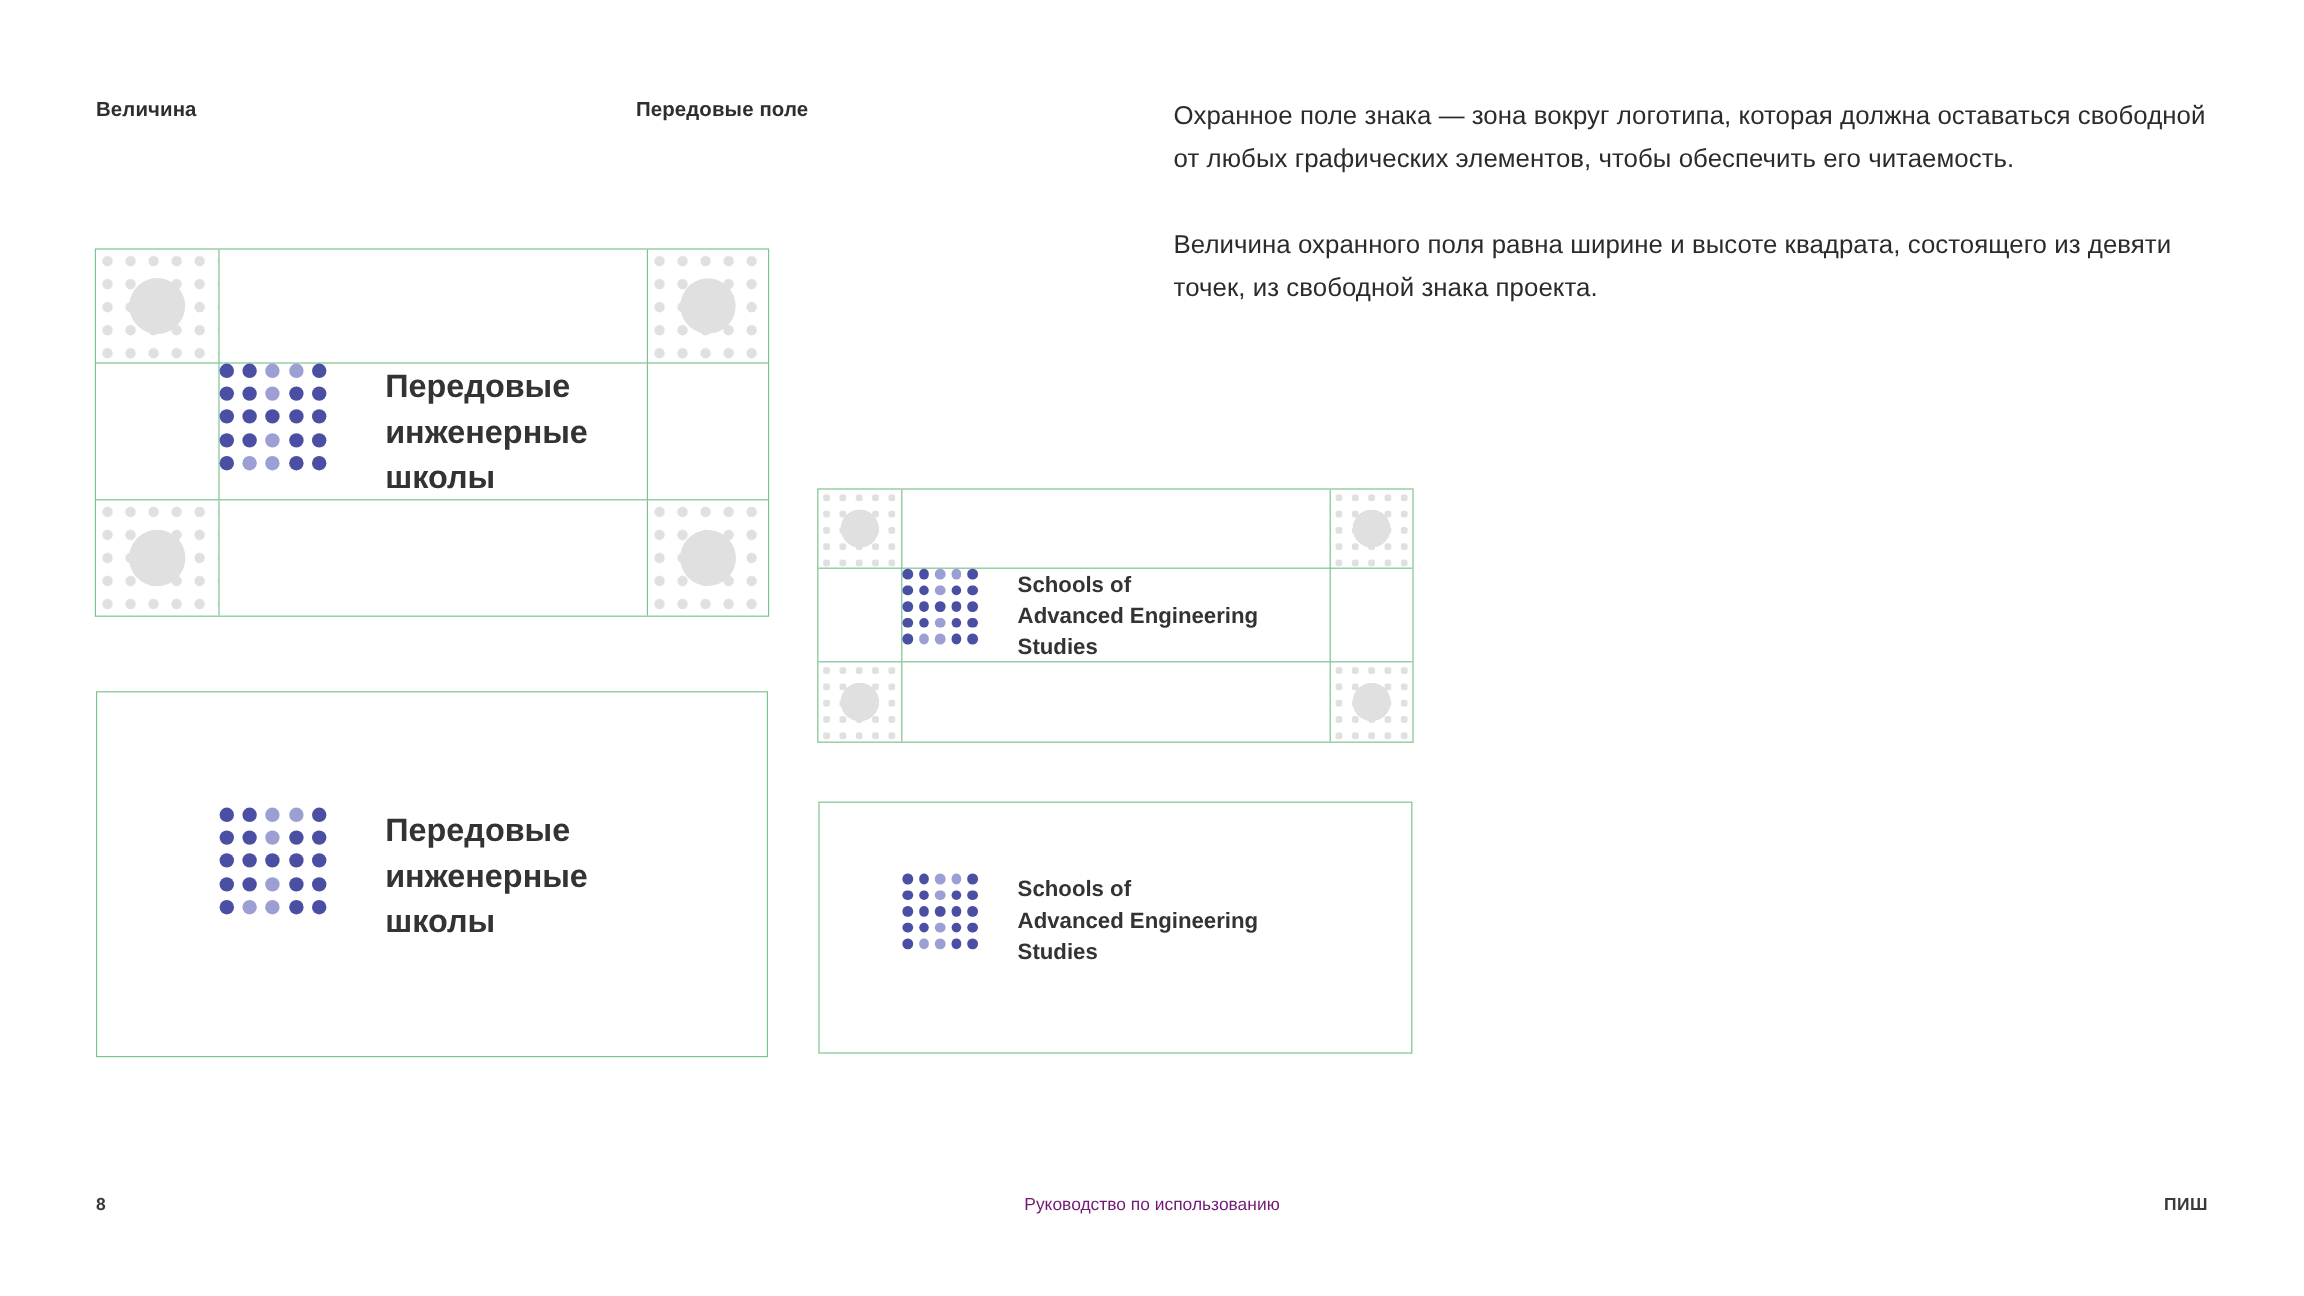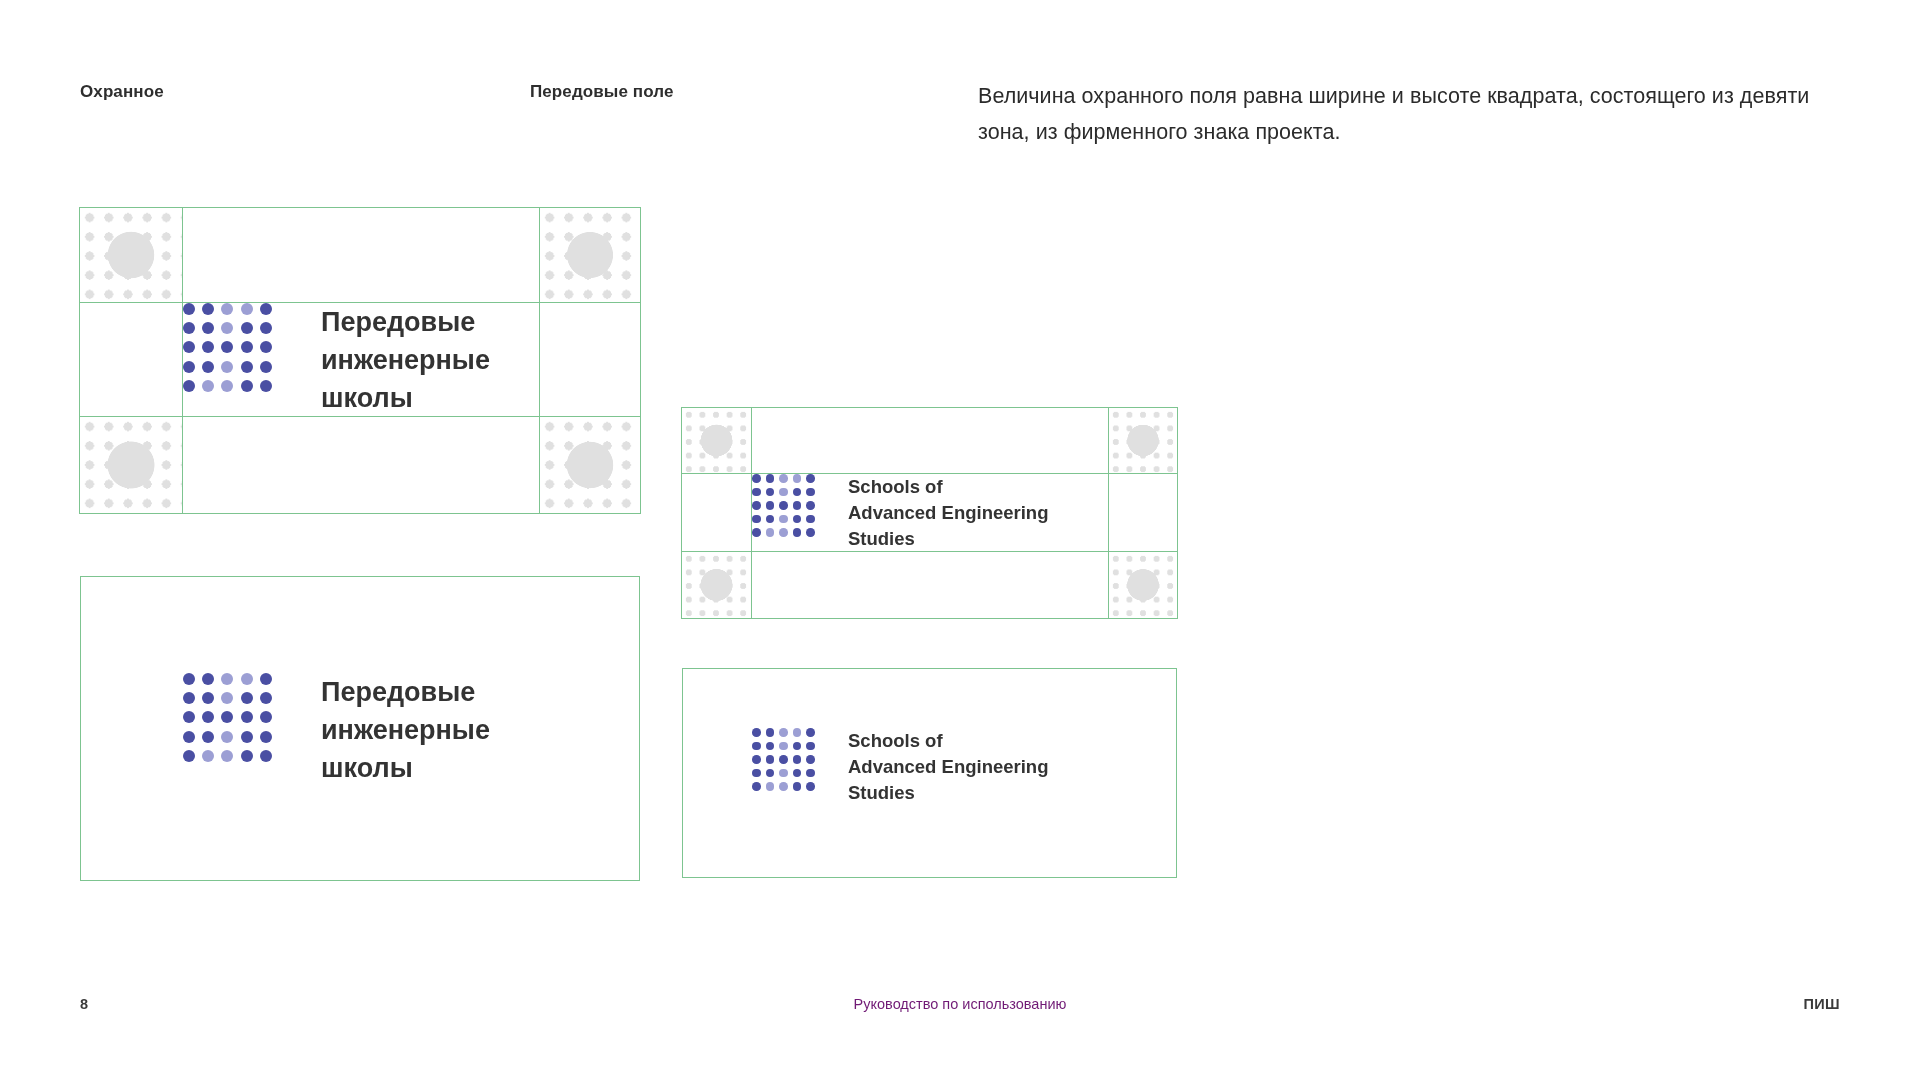--- a/index.html
+++ b/index.html
@@ -109,26 +109,27 @@
   }
   #footer-page  { left: 80px;  font-weight: 700; font-size: 14.5px; }
   #footer-title { left: 50%; transform: translateX(-50%); color: #701a75; font-size: 14.5px; white-space: nowrap; }
   #footer-brand { right: 80px; font-weight: 700; font-size: 14.5px; letter-spacing: 0.4px; }
 </style>
 </head>
 <body>
 
 <div class="page">
 
-  <div id="label-logo" class="section-label">Охранное</div>
+  <div id="label-logo" class="section-label">Величина</div>
 
   <div id="label-clear" class="section-label">Передовые поле</div>
 
   <div class="copy-column">
-    <p class="copy-paragraph">Величина охранного поля равна ширине и высоте квадрата, состоящего из девяти зона, из фирменного знака проекта.</p>
+    <p class="copy-paragraph">Охранное поле знака — зона вокруг логотипа, которая должна оставаться свободной от любых графических элементов, чтобы обеспечить его читаемость.</p>
+    <p class="copy-paragraph">Величина охранного поля равна ширине и высоте квадрата, состоящего из девяти точек, из свободной знака проекта.</p>
   </div>
 
   <div class="clearspace-diagram" id="diagram-ru" style="left:80px; top:208px; width:560px; height:305px;
               grid-template-columns:103px 1fr 100px;
               grid-template-rows:95px 114px 1fr;">
       <div class="cs-cell dotted" style="--p: 19.2px; background-image: radial-gradient(circle, rgb(224, 224, 224) 0px, rgb(224, 224, 224) 32%, transparent 33%); background-size: 19.2px 19.2px; background-position: 0px 0px;"></div>
       <div class="cs-cell"></div>
       <div class="cs-cell col-last dotted" style="--p: 19.2px; background-image: radial-gradient(circle, rgb(224, 224, 224) 0px, rgb(224, 224, 224) 32%, transparent 33%); background-size: 19.2px 19.2px; background-position: 0px 0px;"></div>
       <div class="cs-cell"></div>
       <div class="cs-cell"></div>

